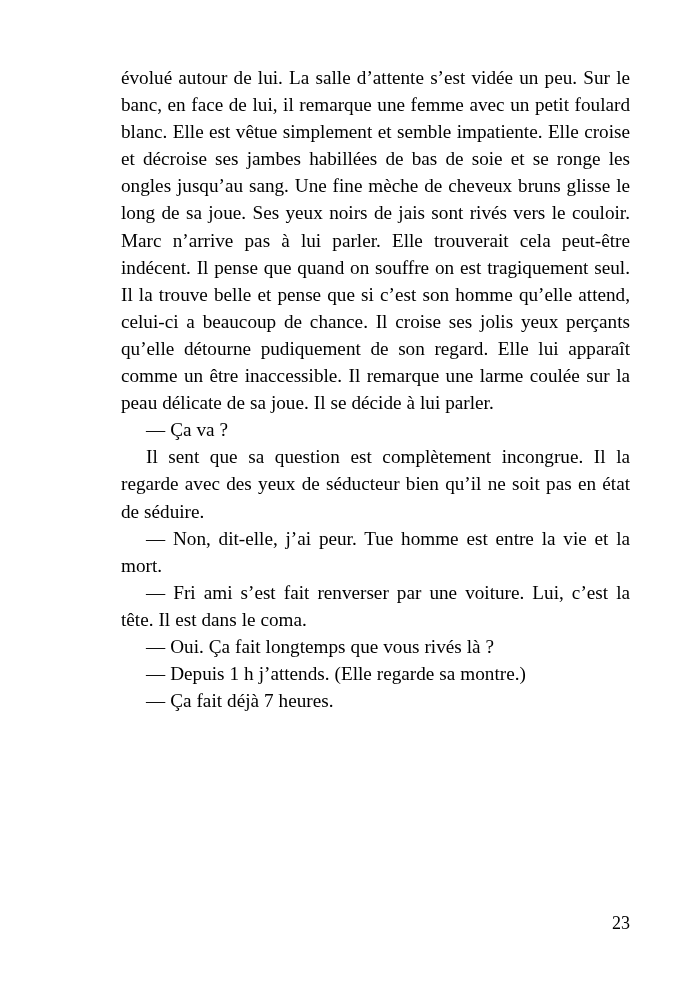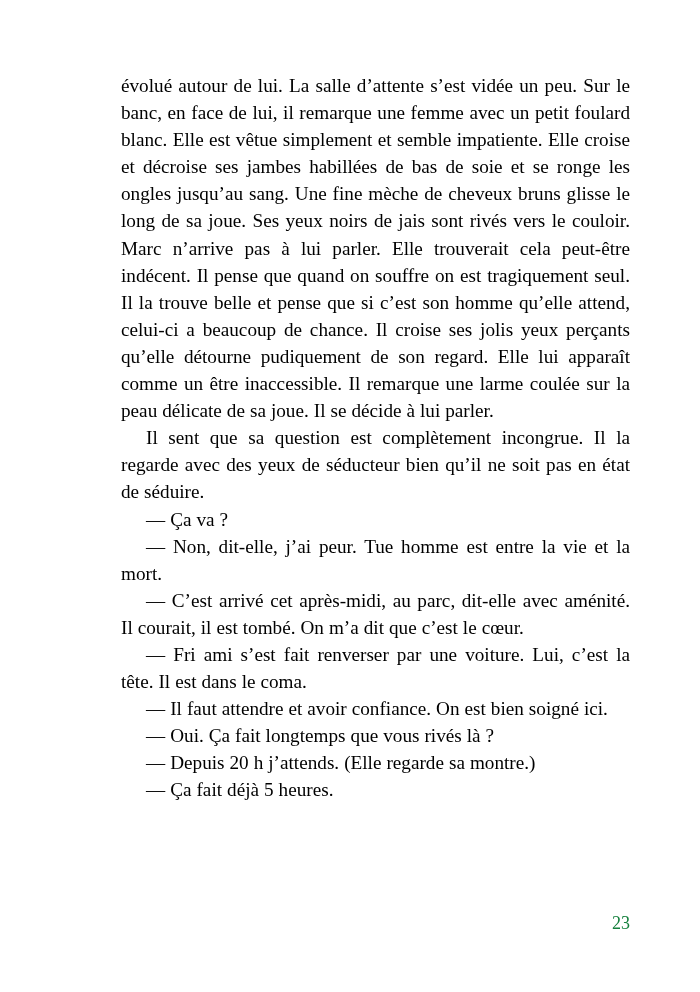--- a/index.html
+++ b/index.html
@@ -37,64 +37,61 @@
     text-justify: inter-word;
     -webkit-hyphens: none;
     hyphens: none;
     word-spacing: 0.01em;
   }
   .para.indent {
     text-indent: 25px;
   }
   .para.cont {
     text-indent: 0;
-    margin-top: 8px;
   }
   
   .para.dialogue {
     text-indent: 25px;
   }
   .folio {
     position: absolute;
     left: 121px;
     top: 912px;
     width: 509px;
     text-align: right;
     font-size: 18px;
     line-height: 22px;
     font-family: "Liberation Serif", "DejaVu Serif", serif;
-    color: #15803d;
+    color: #000000;
   }
 </style>
 </head>
 <body>
 
 <div class="page">
 
   <div class="text-block">
 
     <p class="para cont">évolué autour de lui. La salle d’attente s’est vidée un peu. Sur le banc, en face de lui, il remarque une femme avec un petit foulard blanc. Elle est vêtue simplement et semble impatiente. Elle croise et décroise ses jambes habillées de bas de soie et se ronge les ongles jusqu’au sang. Une fine mèche de cheveux bruns glisse le long de sa joue. Ses yeux noirs de jais sont rivés vers le couloir. Marc n’arrive pas à lui parler. Elle trouverait cela peut-être indécent. Il pense que quand on souffre on est tragiquement seul. Il la trouve belle et pense que si c’est son homme qu’elle attend, celui-ci a beaucoup de chance. Il croise ses jolis yeux perçants qu’elle détourne pudiquement de son regard. Elle lui apparaît comme un être inaccessible. Il remarque une larme coulée sur la peau délicate de sa joue. Il se décide à lui parler.</p>
 
+    <p class="para dialogue">— Ça va ?</p>
+
     <p class="para indent">Il sent que sa question est complètement incongrue. Il la regarde avec des yeux de séducteur bien qu’il ne soit pas en état de séduire.</p>
-
-    <p class="para dialogue">— Ça va ?</p>
 
     <p class="para dialogue">— Non, dit-elle, j’ai peur. Tue homme est entre la vie et la mort.</p>
 
 
-    <p class="para dialogue">— C’est arrivé cet après-midi, au parc, dit-elle avec aménité. Il courait, il est tombé. On m’a dit que c’est le cœur.</p>
 
     <p class="para dialogue">— Fri ami s’est fait renverser par une voiture. Lui, c’est la tête. Il est dans le coma.</p>
 
-    <p class="para dialogue">— Il faut attendre et avoir confiance. On est bien soigné ici.</p>
 
     <p class="para dialogue">— Oui. Ça fait longtemps que vous rivés là ?</p>
 
-    <p class="para dialogue">— Depuis 20 h j’attends. (Elle regarde sa montre.)</p>
+    <p class="para dialogue">— Depuis 1 h j’attends. (Elle regarde sa montre.)</p>
 
-    <p class="para dialogue">— Ça fait déjà 5 heures.</p>
+    <p class="para dialogue">— Ça fait déjà 7 heures.</p>
 
 
   </div>
 
   <div class="folio">23</div>
 
 </div>
 
 </body></html>

